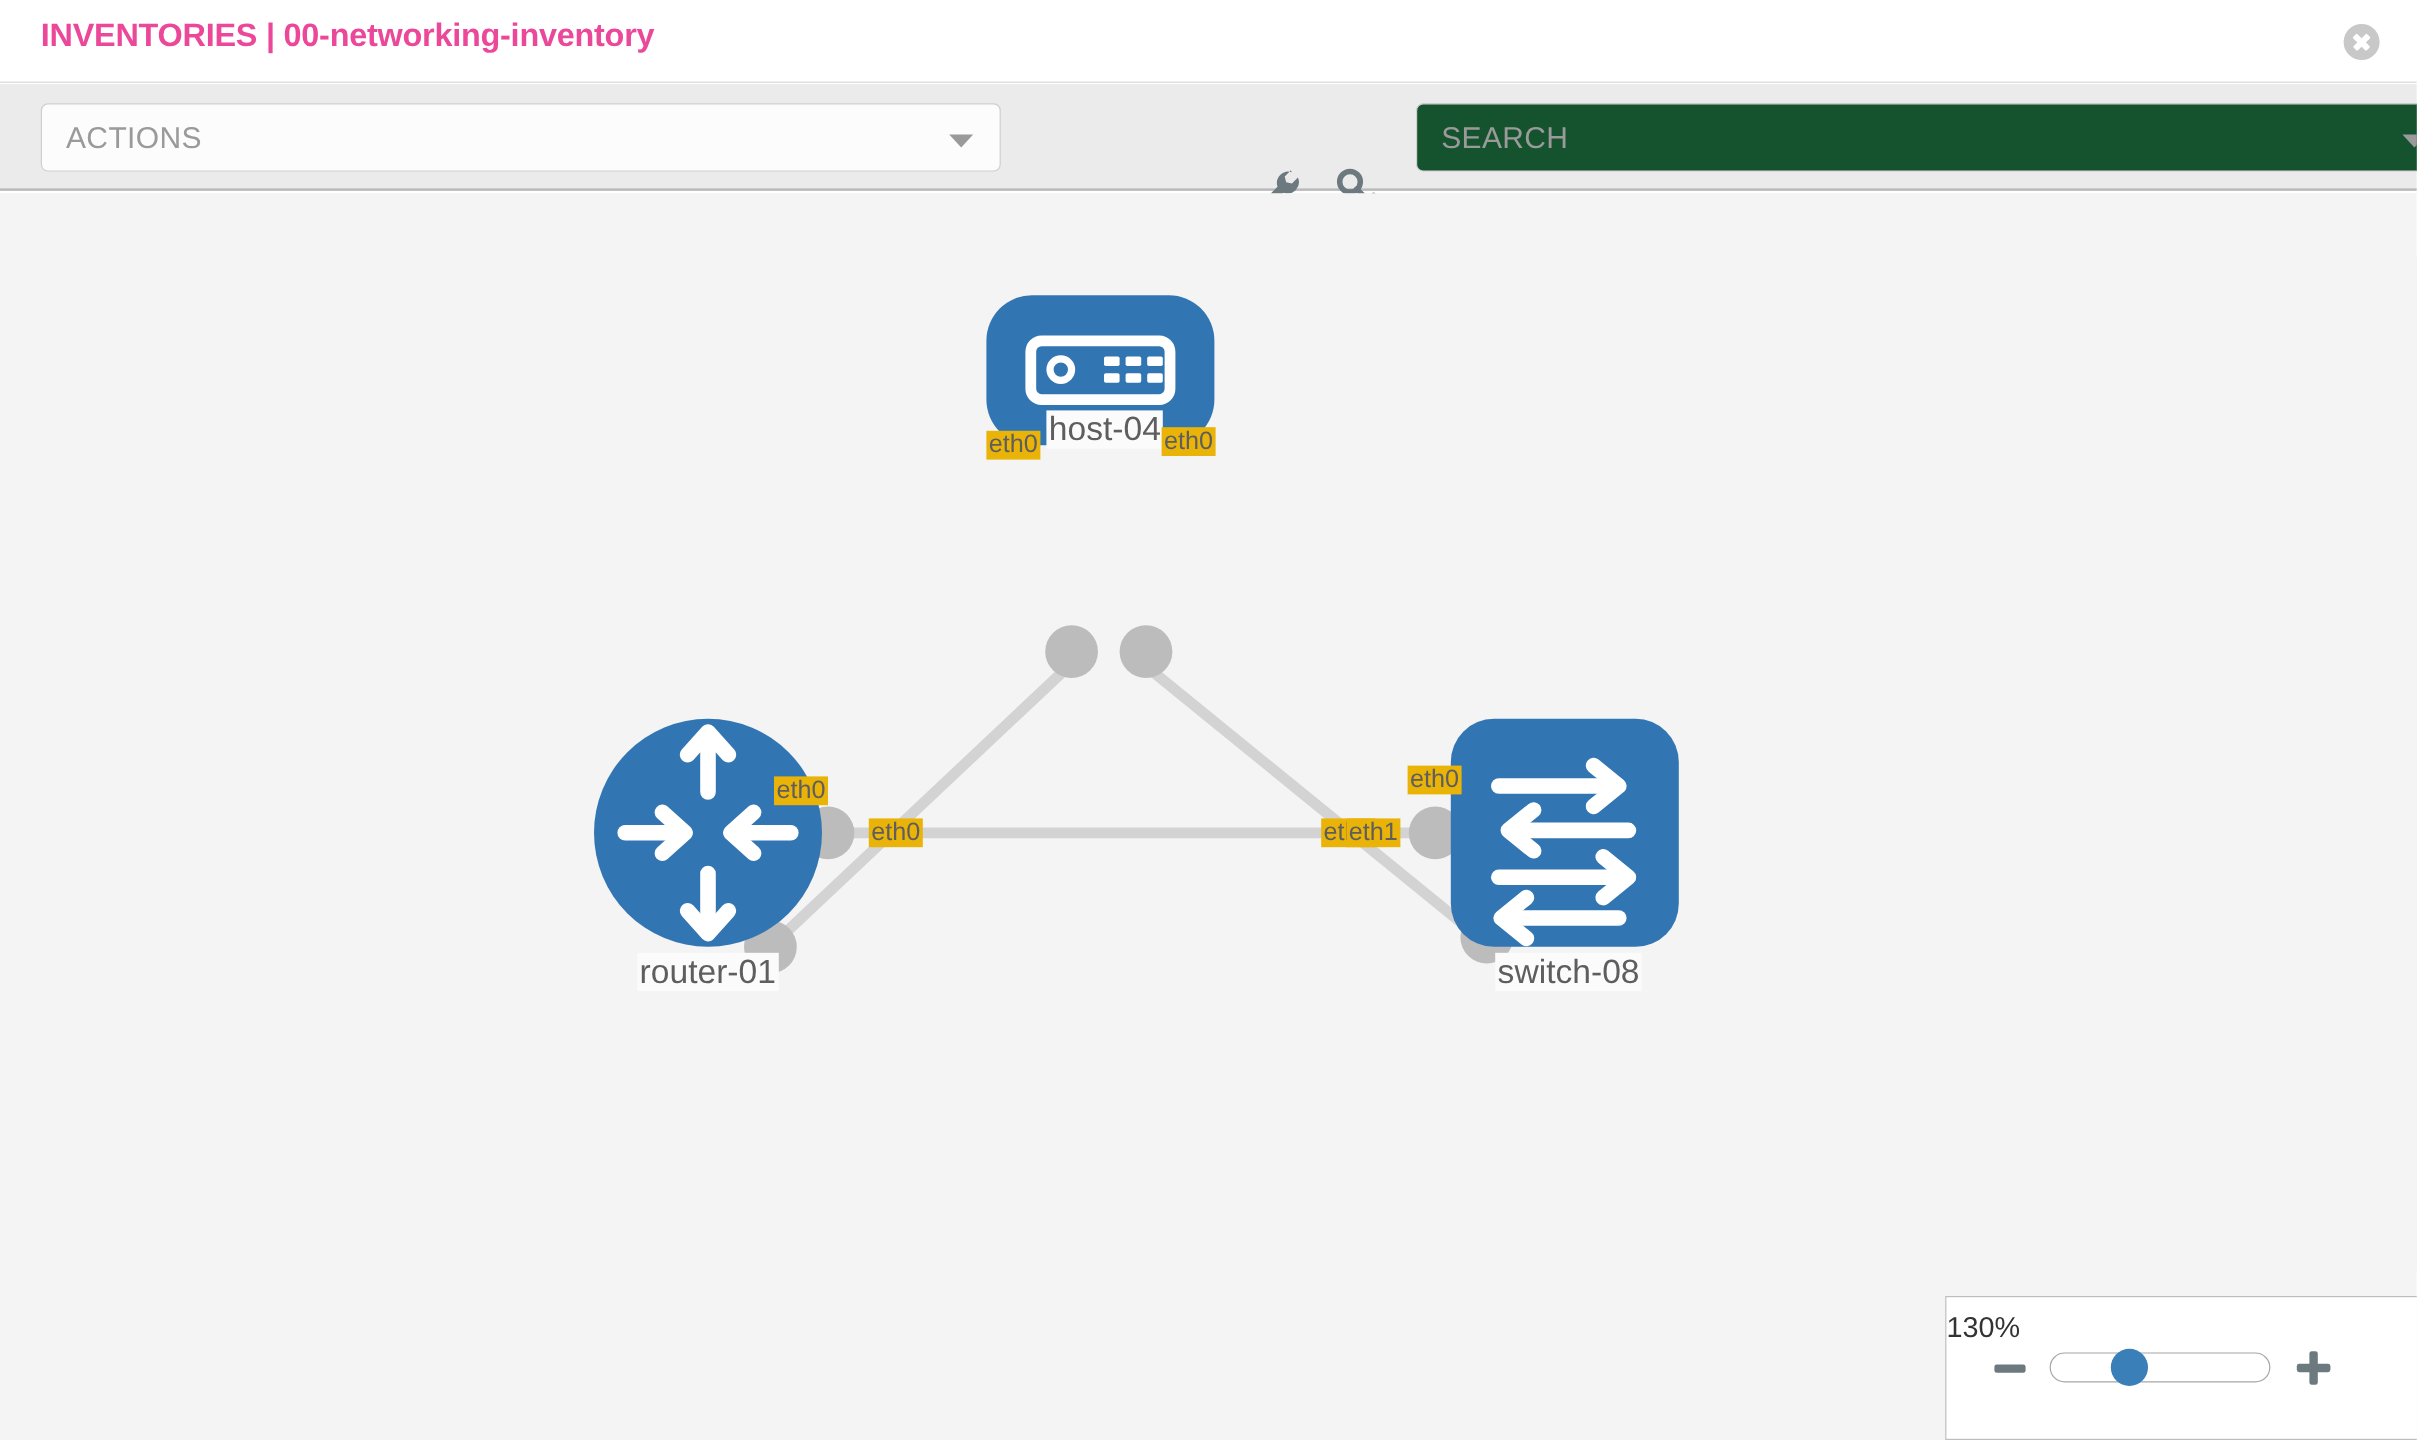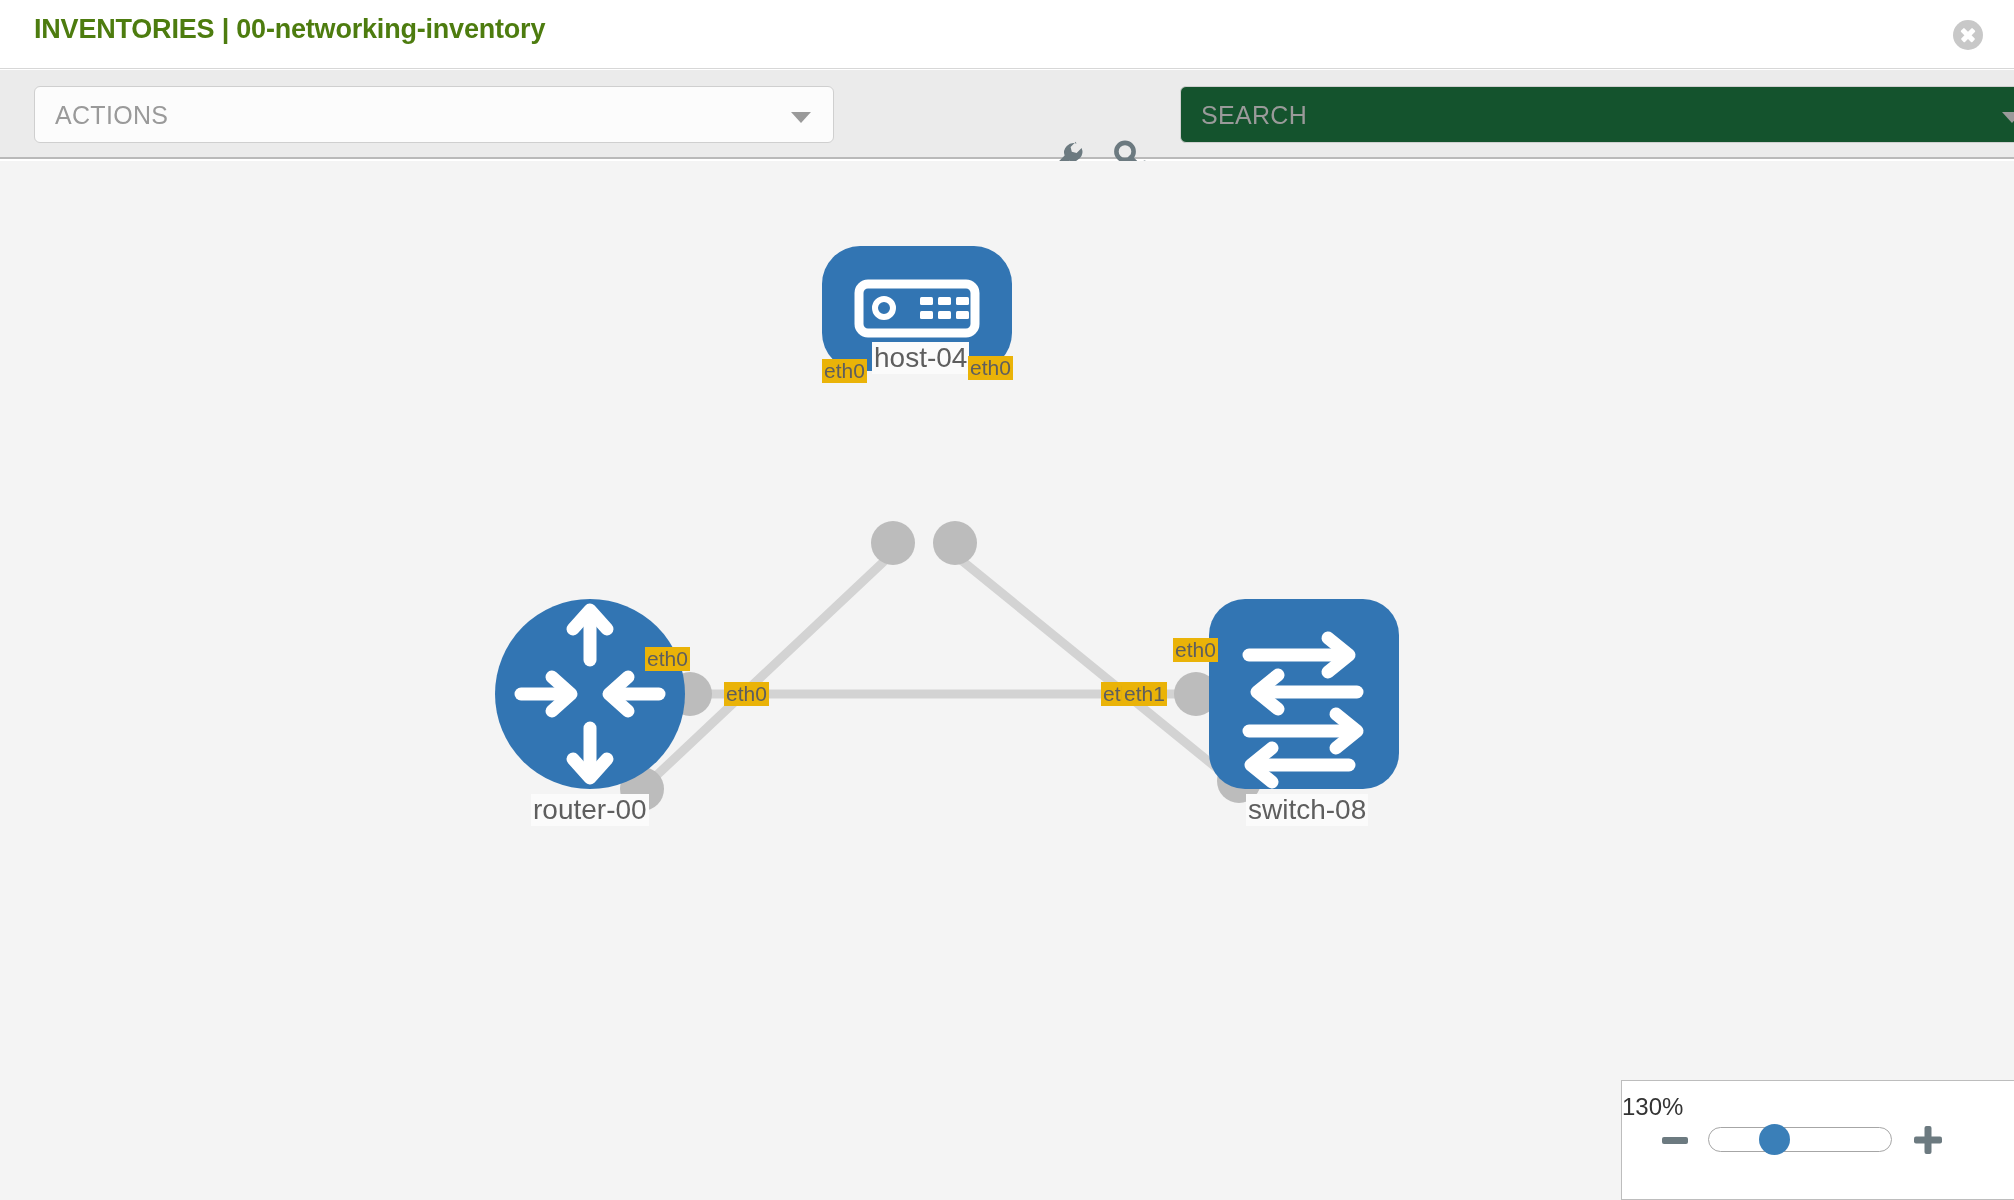--- a/index.html
+++ b/index.html
@@ -14,21 +14,21 @@
   
   .header {
     position: absolute; left: 0; top: 0;
     width: 2014px; height: 69px;
     background: #ffffff;
     border-bottom: 1px solid #d7d7d7;
   }
   .header-title {
     position: absolute; left: 34px; top: 14px;
     font-size: 27px; font-weight: bold;
-    color: #4d7c0f;
+    color: #ec4899;
     letter-spacing: -0.2px;
     white-space: nowrap;
   }
   .close-btn {
     position: absolute; right: 31px; top: 20px;
     width: 30px; height: 30px;
     border-radius: 50%;
     background: #c8c8c8;
     cursor: pointer;
   }
@@ -263,21 +263,21 @@
           <path d="M1249 570 H1355"></path>
           <path d="M1336 553 L1357 570 L1336 587"></path>
 
           <path d="M1349 604 H1253"></path>
           <path d="M1272 587 L1251 604 L1272 621"></path>
         </g>
       </g>
     </svg>
 
     <div class="node-label" style="left:872px; top:181px;">host-04</div>
-    <div class="node-label" style="left:531px; top:1000px; top:633px;">router-00</div>
+    <div class="node-label" style="left:531px; top:1000px; top:633px;">router-01</div>
     <div class="node-label" style="left:1246px; top:633px;">switch-08</div>
 
     <div class="edge-label" style="left:822px; top:198px;">eth0</div>
     <div class="edge-label" style="left:968px; top:195px;">eth0</div>
     <div class="edge-label" style="left:645px; top:486px;">eth0</div>
     <div class="edge-label" style="left:1173px; top:477px;">eth0</div>
     <div class="edge-label" style="left:724px; top:521px;">eth0</div>
     <div class="edge-label" style="left:1101px; top:521px;">eth0</div>
     <div class="edge-label" style="left:1122px; top:521px;">eth1</div>
   </div>

